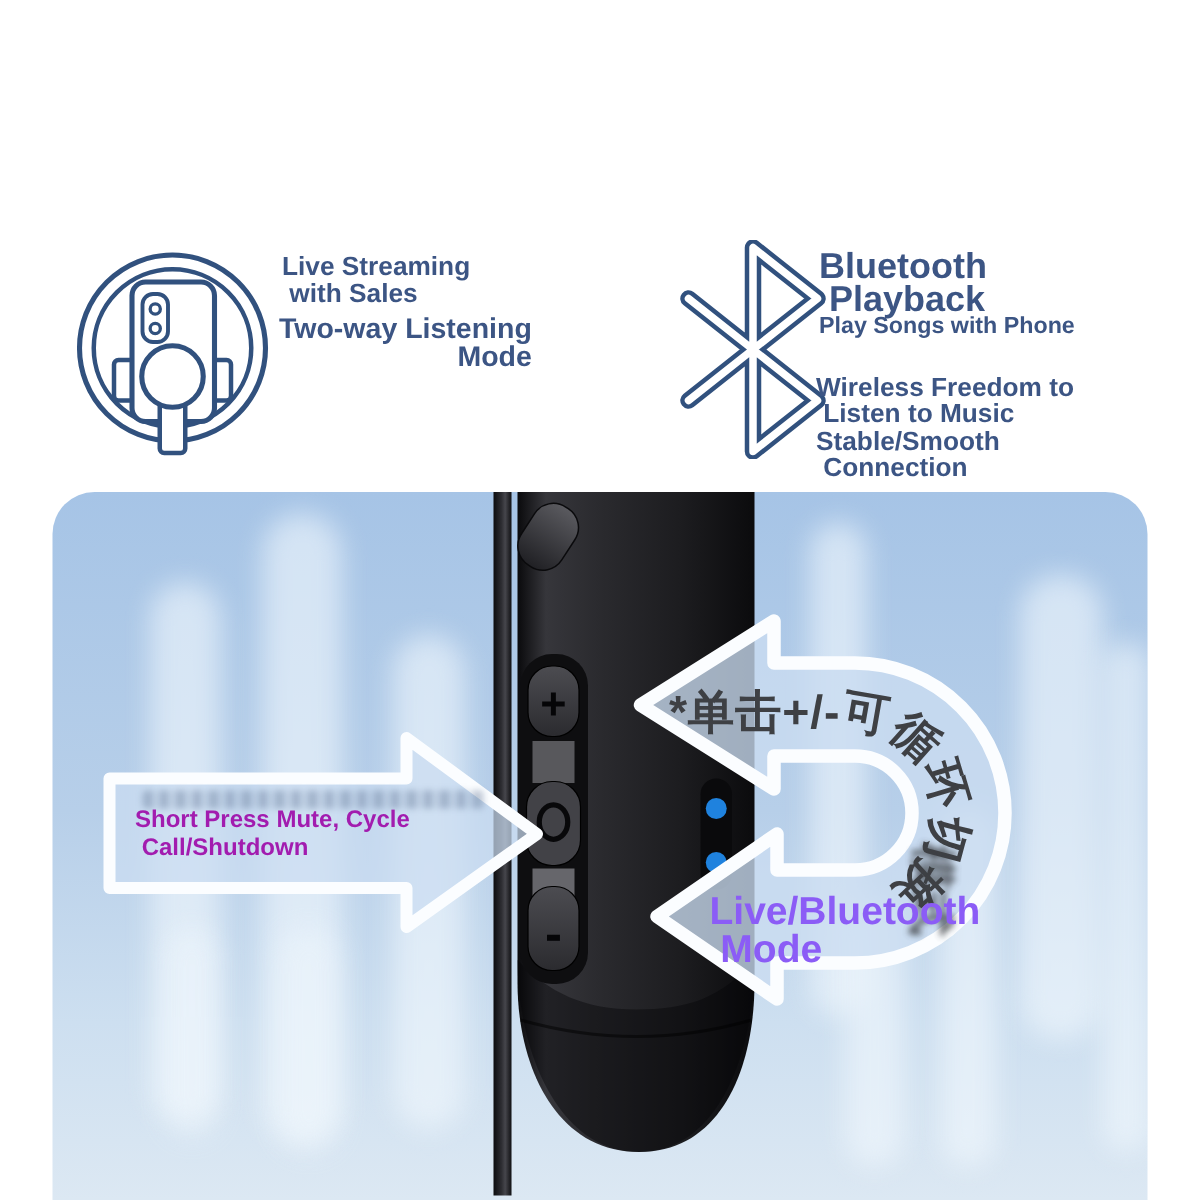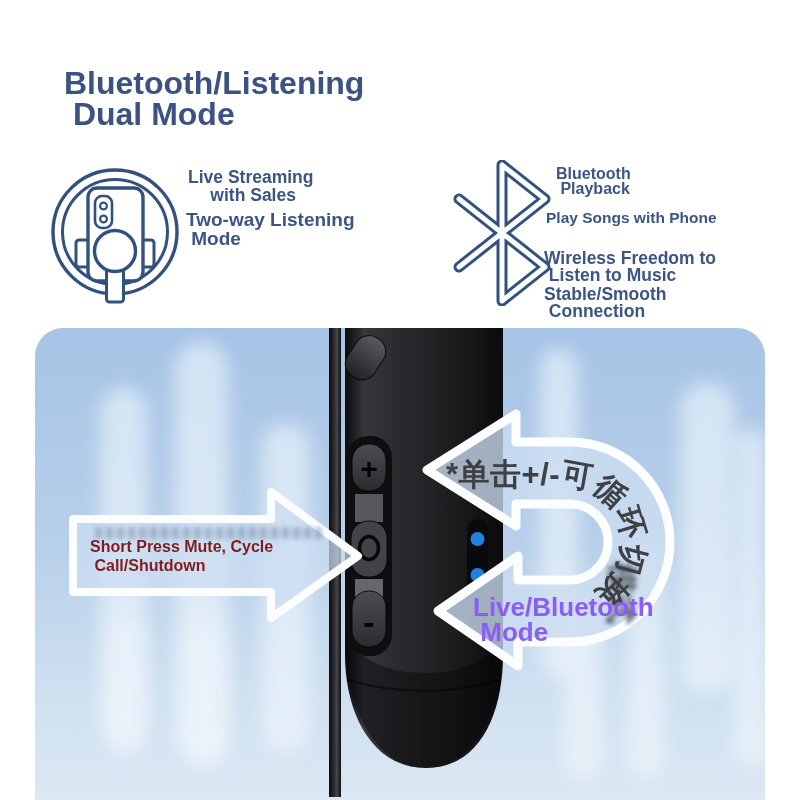--- a/index.html
+++ b/index.html
@@ -5,58 +5,56 @@
   html,body{margin:0;padding:0;background:#fff;}
   #stage{position:relative;width:800px;height:800px;background:#ffffff;overflow:hidden;
          font-family:"Liberation Sans","DejaVu Sans",sans-serif;}
   .abs{position:absolute;}
   .txt{position:absolute;white-space:pre;font-weight:bold;color:#3c5584;
        font-family:"Liberation Sans","DejaVu Sans",sans-serif;}
   .title{left:64px;top:68px;font-size:32px;line-height:0.98;color:#3b5282;letter-spacing:0px;}
   .h-big{font-size:17.5px;line-height:1.04;}
   .h-big2{font-size:19px;line-height:1.0;}
   .h-sm{font-size:13.5px;line-height:1.08;}
-  .bt-head{font-size:16px;line-height:0.92;margin-left:10px;}
+  .bt-head{font-size:24px;line-height:0.92;}
   .bt-sub0{font-size:15.5px;}
   .bt-sub{font-size:17.5px;line-height:0.96;}
   #panel{position:absolute;left:35px;top:328px;width:730px;height:472px;
          border-radius:28px 28px 0 0;overflow:hidden;
          background:linear-gradient(180deg,#a6c4e6 0%,#b7cfe9 45%,#cddff0 75%,#dce8f3 100%);}
   .eqbar{position:absolute;border-radius:26px;background:rgba(241,248,253,0.6);filter:blur(9px);}
   #overlay{position:absolute;left:0;top:0;pointer-events:none;}
   .ghost{position:absolute;left:95px;top:527px;width:228px;height:12px;border-radius:3px;
          background:repeating-linear-gradient(90deg,rgba(92,112,144,0.38) 0 7px,rgba(92,112,144,0.07) 7px 11px);
          filter:blur(2px);}
-  .press-label{left:90px;top:537px;font-size:16px;line-height:1.2;color:#7f1d1d;}
+  .press-label{left:90px;top:537px;font-size:16px;line-height:1.2;color:#a21caf;}
   .mode-label{left:473px;top:595px;font-size:26px;line-height:0.98;color:#8b5cf6;}
 </style>
 </head>
 <body>
 
 <div id="stage">
 
-  <div class="txt title">Bluetooth/Listening
- Dual Mode</div>
 
   <svg class="abs" style="left:45px;top:162px;" width="145" height="152" viewBox="0 0 145 152">
     <circle cx="70" cy="70" r="62" fill="#ffffff" stroke="#31517e" stroke-width="3.4"></circle>
     <circle cx="70" cy="70" r="52.5" fill="#ffffff" stroke="#31517e" stroke-width="3"></circle>
     <rect x="31" y="78" width="15" height="27" rx="3" fill="#ffffff" stroke="#31517e" stroke-width="3"></rect>
     <rect x="94" y="78" width="15" height="27" rx="3" fill="#ffffff" stroke="#31517e" stroke-width="3"></rect>
     <rect x="43" y="26" width="55" height="93" rx="9" fill="#ffffff" stroke="#31517e" stroke-width="3.4"></rect>
     <rect x="50" y="34" width="17" height="32" rx="7" fill="#ffffff" stroke="#31517e" stroke-width="2.6"></rect>
     <circle cx="58.5" cy="44" r="3.4" fill="#ffffff" stroke="#31517e" stroke-width="2.2"></circle>
     <circle cx="58.5" cy="57" r="3.4" fill="#ffffff" stroke="#31517e" stroke-width="2.2"></circle>
     <rect x="61.5" y="90" width="17" height="50" rx="3" fill="#ffffff" stroke="#31517e" stroke-width="3"></rect>
     <circle cx="70" cy="89" r="20.5" fill="#ffffff" stroke="#31517e" stroke-width="3.4"></circle>
   </svg>
 
-  <div class="txt h-big" style="left:188px;top:168px;text-align:center;">Live Streaming
+  <div class="txt h-big" style="left:188px;top:168px;">Live Streaming
  with Sales</div>
-  <div class="txt h-big2" style="left:186px;top:210px;">Two-way Listening
+  <div class="txt h-big2" style="left:186px;top:210px;text-align:right;">Two-way Listening
  Mode</div>
 
   <svg class="abs" style="left:450px;top:160px;" width="104" height="146" viewBox="0 0 104 146">
     <path d="M 9,107 L 95,39 L 52,5 L 52,141 L 95,107 L 9,39" fill="none" stroke="#31517e" stroke-width="11" stroke-linejoin="round" stroke-linecap="round"></path>
     <path d="M 9,107 L 95,39 L 52,5 L 52,141 L 95,107 L 9,39" fill="none" stroke="#ffffff" stroke-width="5" stroke-linejoin="round" stroke-linecap="round"></path>
   </svg>
 
   <div class="txt bt-head" style="left:546px;top:167px;">Bluetooth
  Playback</div>
   <div class="txt bt-sub0" style="left:546px;top:209px;">Play Songs with Phone</div>

